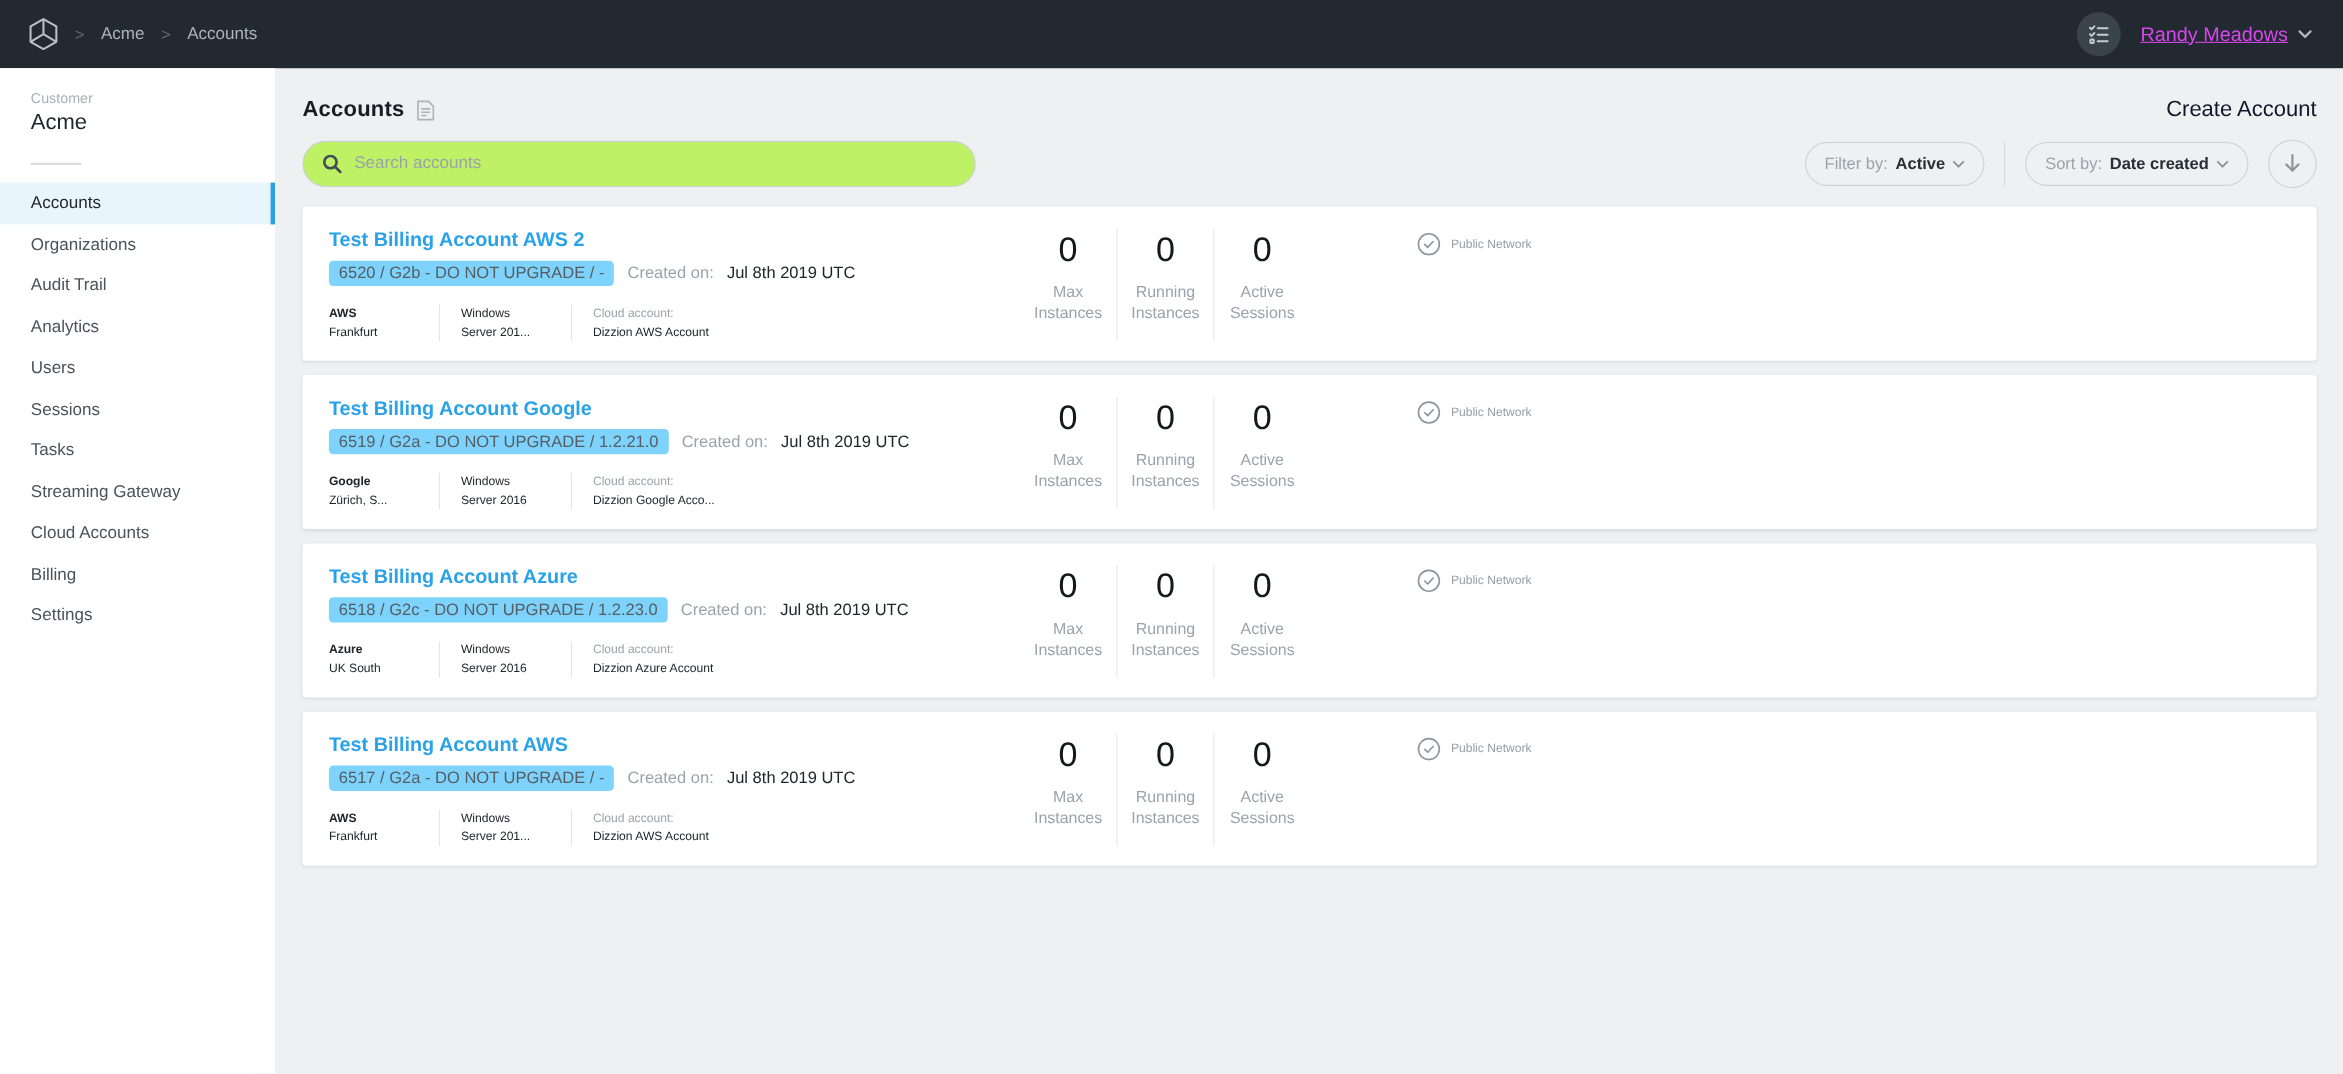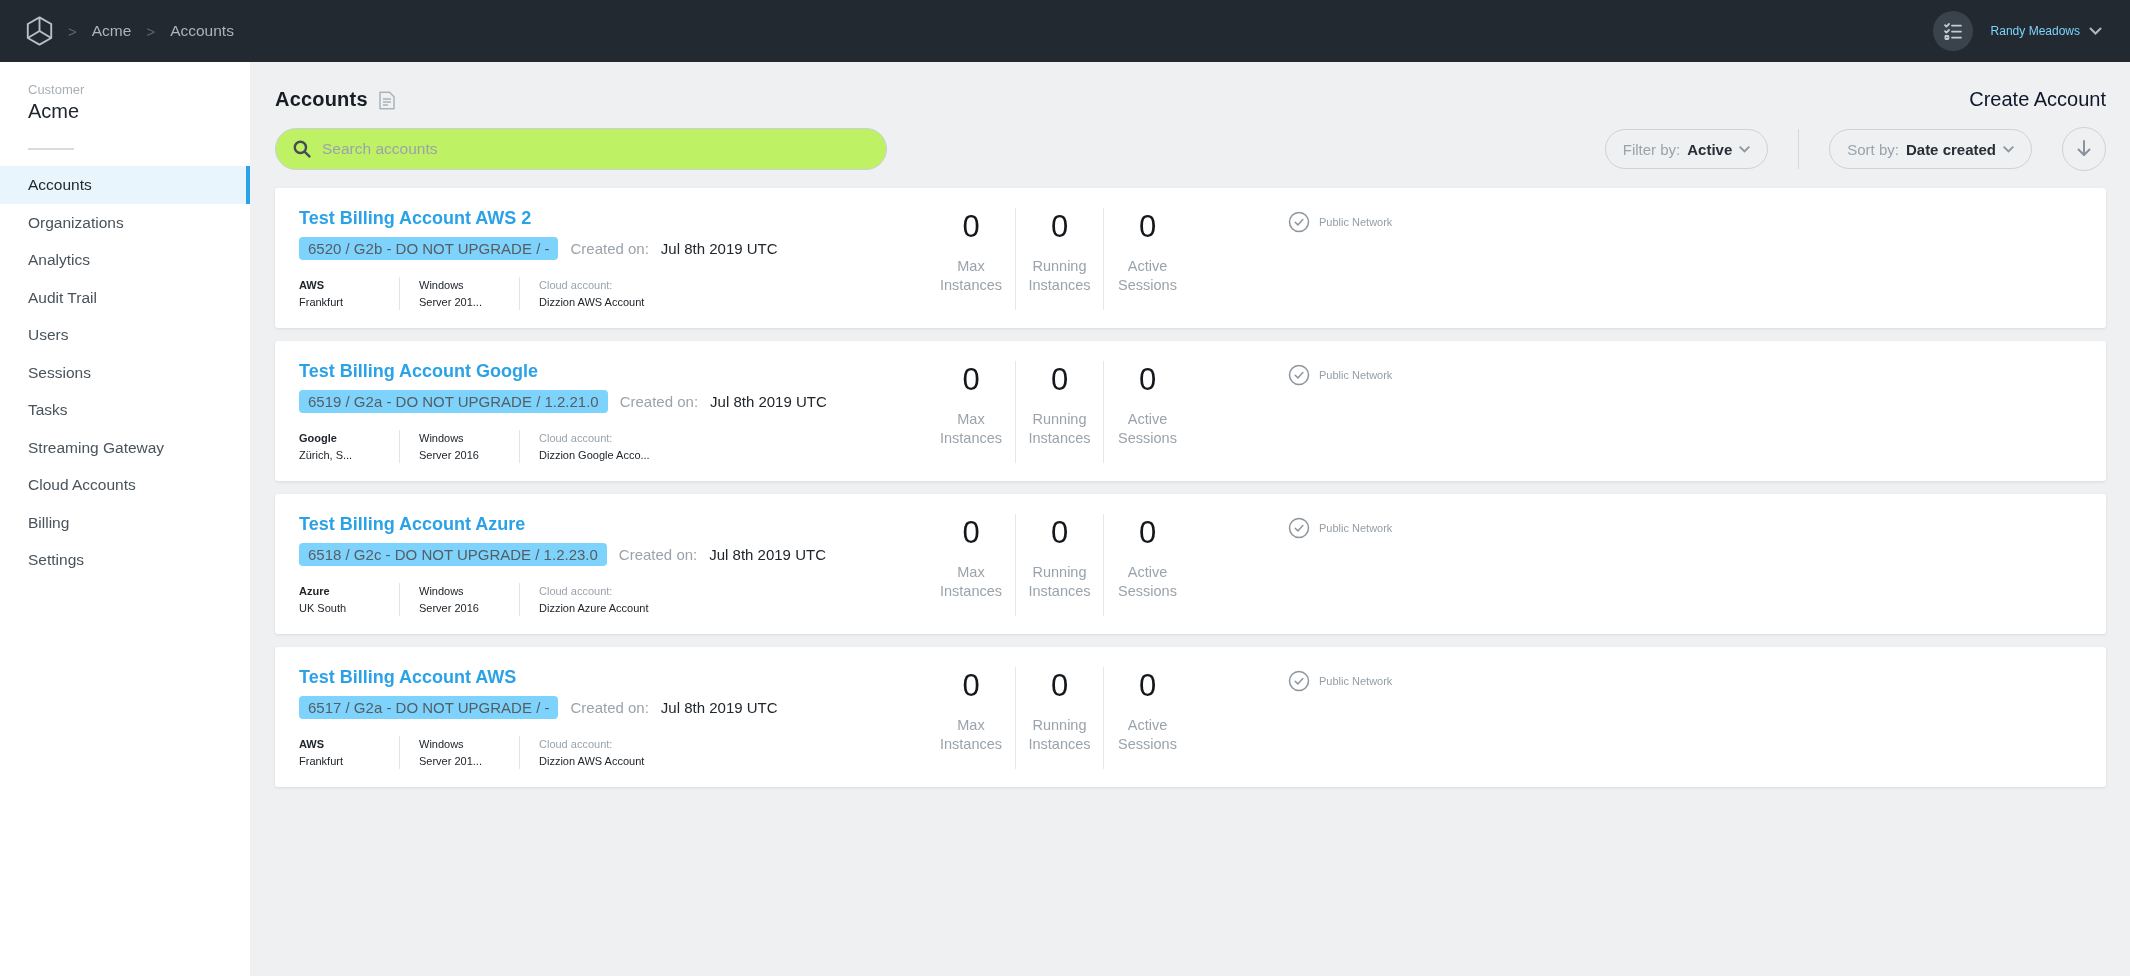--- a/index.html
+++ b/index.html
@@ -20,21 +20,21 @@
   .brand { display:flex; align-items:center; gap:15px; }
   .logo { width:27px; height:30px; cursor:pointer; }
   .crumb-sep { color:#5e6870; font-size:15px; }
   .crumb { color:#a9b4bd; font-size:15.5px; cursor:pointer; }
   .nav-right { display:flex; align-items:center; gap:18px; }
   .tasks-btn {
     width:40px; height:40px; border-radius:50%; background:#3a434b;
     display:flex; align-items:center; justify-content:center; cursor:pointer; border:none;
   }
   .user-menu { display:flex; align-items:center; gap:9px; cursor:pointer; }
-  .user-name { color:#7dd3fc; font-size:12px; }
+  .user-name { color:#d946ef; font-size:18px;text-decoration:underline; }
 
   
   .shell { display:flex; height:914px; }
 
   
   .sidebar { width:250px; background:#ffffff; flex:0 0 250px; padding-top:20px; }
   .customer-label { margin-left:28px; font-size:13px; color:#a7b0b7; }
   .customer-name { margin:3px 0 0 28px; font-size:20px; color:#20262c; }
   .sidebar-divider { width:46px; height:2px; background:#d8dcde; margin:25px 0 16px 28px; }
   .nav-item {
@@ -56,21 +56,21 @@
   .toolbar { margin-top:16px; display:flex; align-items:center; justify-content:space-between; }
   .search {
     width:612px; height:42px; background:#bef264; border:1px solid #c9d0d6;
     border-radius:21px; display:flex; align-items:center; gap:11px; padding:0 17px;
   }
   .search input {
     border:none; outline:none; background:transparent; flex:1;
     font-family:"Liberation Sans", sans-serif; font-size:15.5px; color:#333a40;
   }
   .search input::placeholder { color:#9aa3ab; }
-  .controls { display:flex; align-items:center; gap:30px; }
+  .controls { display:flex; align-items:center; gap:18px; }
   .pill {
     height:40px; border:1px solid #ccd3d9; border-radius:20px; background:transparent;
     display:flex; align-items:center; gap:7px; padding:0 17px; font-size:15px; cursor:pointer;
   }
   .pill .pill-label { color:#9aa3ab; }
   .pill .pill-value { color:#272e34; font-weight:700; }
   .vdivider { width:1px; height:40px; background:#d4d9dd; }
   .round-btn {
     width:44px; height:44px; border-radius:50%; border:1px solid #ccd3d9; background:transparent;
     display:flex; align-items:center; justify-content:center; cursor:pointer;
@@ -149,23 +149,23 @@
   <div class="sidebar">
     <div class="customer-label">Customer</div>
     <div class="customer-name">Acme</div>
     <div class="sidebar-divider"></div>
     <nav>
 
         <div class="nav-item active">Accounts</div>
 
         <div class="nav-item">Organizations</div>
 
+        <div class="nav-item">Audit Trail</div>
+
         <div class="nav-item">Analytics</div>
-
-        <div class="nav-item">Audit Trail</div>
 
         <div class="nav-item">Users</div>
 
         <div class="nav-item">Sessions</div>
 
 
         <div class="nav-item">Tasks</div>
 
         <div class="nav-item">Streaming Gateway</div>
 

